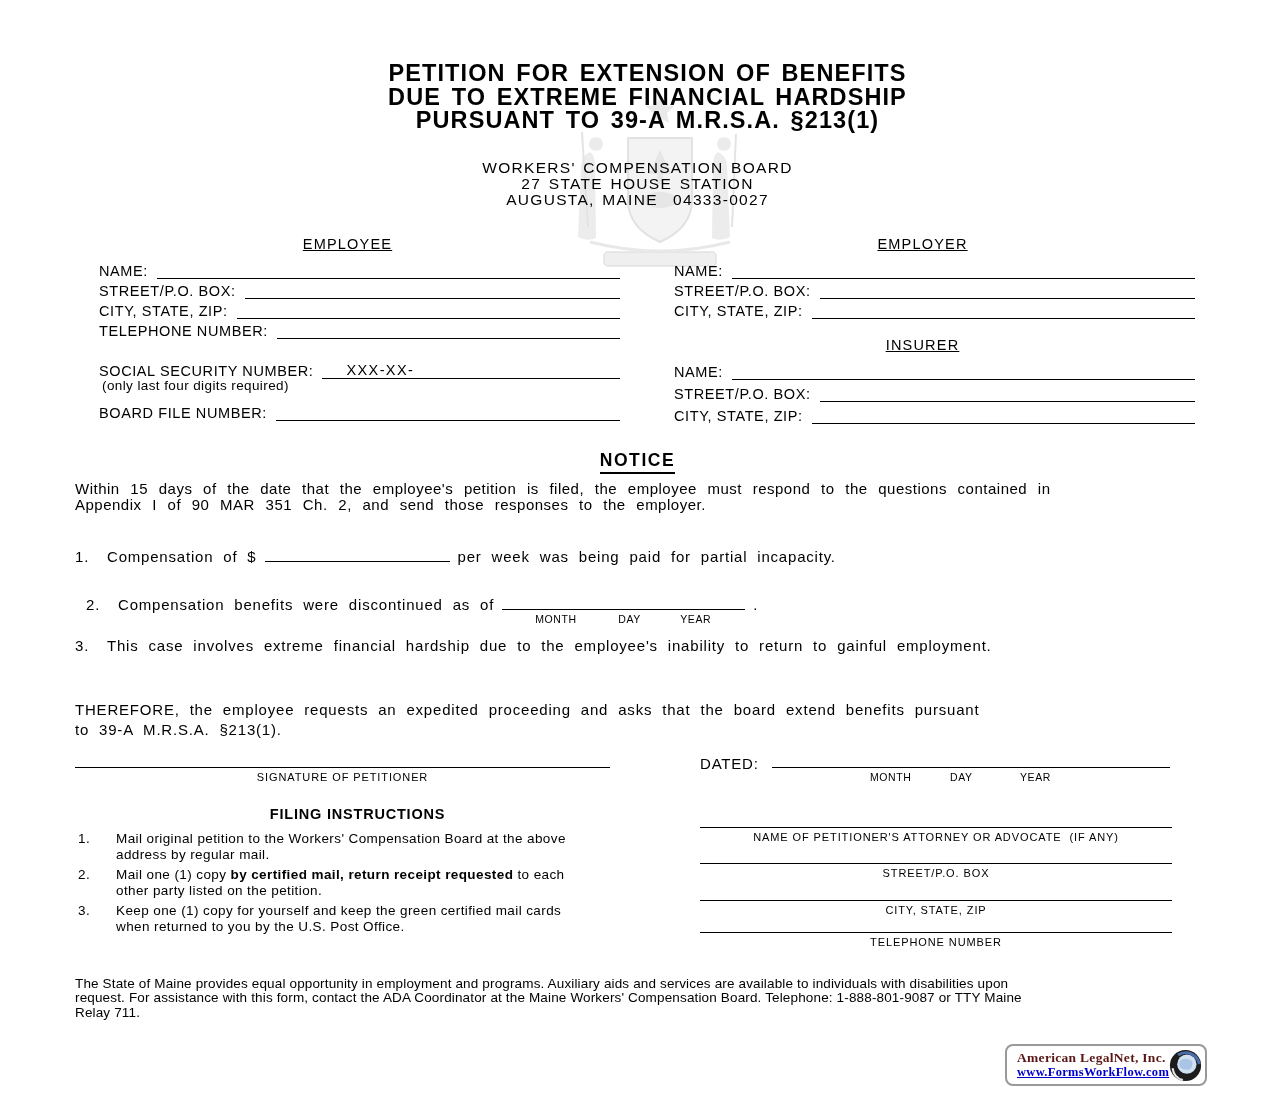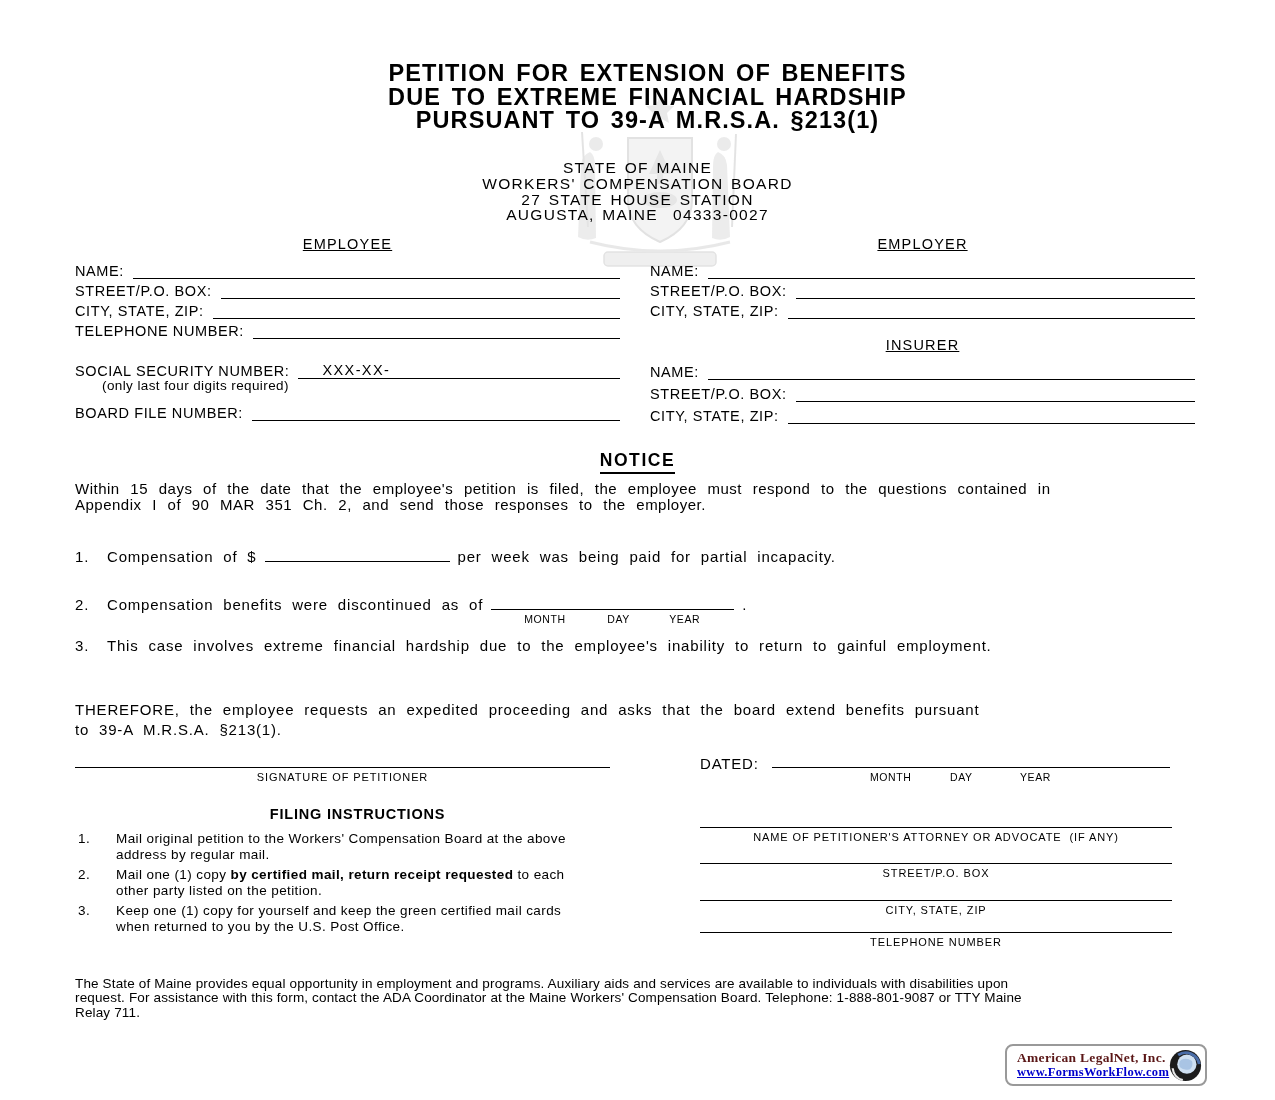--- a/index.html
+++ b/index.html
@@ -22,21 +22,21 @@
     font-weight:bold;font-size:23.5px;line-height:23.5px;letter-spacing:1.1px;word-spacing:3px;z-index:2;padding-left:10px;}
   .agency-block{left:0;top:160px;width:1275px;text-align:center;
     font-size:15.5px;line-height:15.8px;letter-spacing:1.3px;word-spacing:2px;z-index:2;}
 
   
   .col{position:absolute;width:545px;z-index:2;}
   .col-heading{position:absolute;left:0;width:100%;text-align:center;
     font-size:14.5px;letter-spacing:1.2px;text-decoration:underline;}
   .frow{position:absolute;left:0;width:100%;display:flex;align-items:flex-end;
     height:20px;font-size:14.5px;letter-spacing:0.6px;}
-  .frow .lbl{white-space:nowrap;padding-right:9px;}
+  .frow .lbl{white-space:nowrap;padding-right:9px;margin-left:24px;}
   .frow .line{flex:1;border-bottom:1.4px solid #000;height:100%;box-sizing:border-box;}
   .frow .line.prefill{font-size:14.5px;letter-spacing:1.4px;padding-left:24px;
     display:flex;align-items:flex-end;}
   .small-note{position:absolute;font-size:13.5px;letter-spacing:0.4px;}
 
   
   .notice-heading{left:0;top:450px;width:1275px;text-align:center;z-index:2;}
   .notice-heading span{display:inline-block;font-weight:bold;font-size:17.5px;
     letter-spacing:1.6px;border-bottom:2.2px solid #000;padding-bottom:1px;}
   .notice-body{left:75px;top:481px;width:1130px;font-size:15px;line-height:15.8px;
@@ -117,21 +117,20 @@
     <path d="M30 150 q70 18 140 0" stroke="#dadada" stroke-width="3" fill="none"></path>
   </svg>
 
   <div class="abs title-block">
     <div>PETITION FOR EXTENSION OF BENEFITS</div>
     <div>DUE TO EXTREME FINANCIAL HARDSHIP</div>
     <div>PURSUANT TO 39-A M.R.S.A. §213(1)</div>
   </div>
 
   <div class="abs agency-block">
-    <div>STATE OF MAINE</div>
     <div>WORKERS' COMPENSATION BOARD</div>
     <div>27 STATE HOUSE STATION</div>
     <div class="keep-sp">AUGUSTA, MAINE  04333-0027</div>
   </div>
 
   <div class="col" style="left:75px;top:236px;">
     <div class="col-heading" style="top:0;">EMPLOYEE</div>
     <div class="frow" style="top:23px;">
       <span class="lbl">NAME:</span>
       <span class="line"></span>
@@ -193,21 +192,21 @@
   <div class="abs notice-heading">
     <span>NOTICE</span>
   </div>
   <div class="abs notice-body">Within 15 days of the date that the employee's petition is filed, the employee must respond to the questions contained in
 Appendix I of 90 MAR 351 Ch. 2, and send those responses to the employer.</div>
 
   <div class="numitem" style="top:547px;">
     <span class="num">1.</span><span>Compensation of $</span><span class="blank w185"></span><span>per week was being paid for partial incapacity.</span>
   </div>
 
-  <div class="numitem" style="top:595px;">
+  <div class="numitem" style="top:595px;margin-left:11px;">
     <span class="num">2.</span><span>Compensation benefits were discontinued as of</span><span class="dateblank"><span class="dlabels">
           <i style="left:33px;">MONTH</i>
           <i style="left:116px;">DAY</i>
           <i style="left:178px;">YEAR</i>
         </span></span><span>.</span>
   </div>
 
   <div class="numitem" style="top:637px;width:1125px;">
     <span class="num">3.</span><span>This case involves extreme financial hardship due to the employee's inability to return to gainful employment.</span>
   </div>

